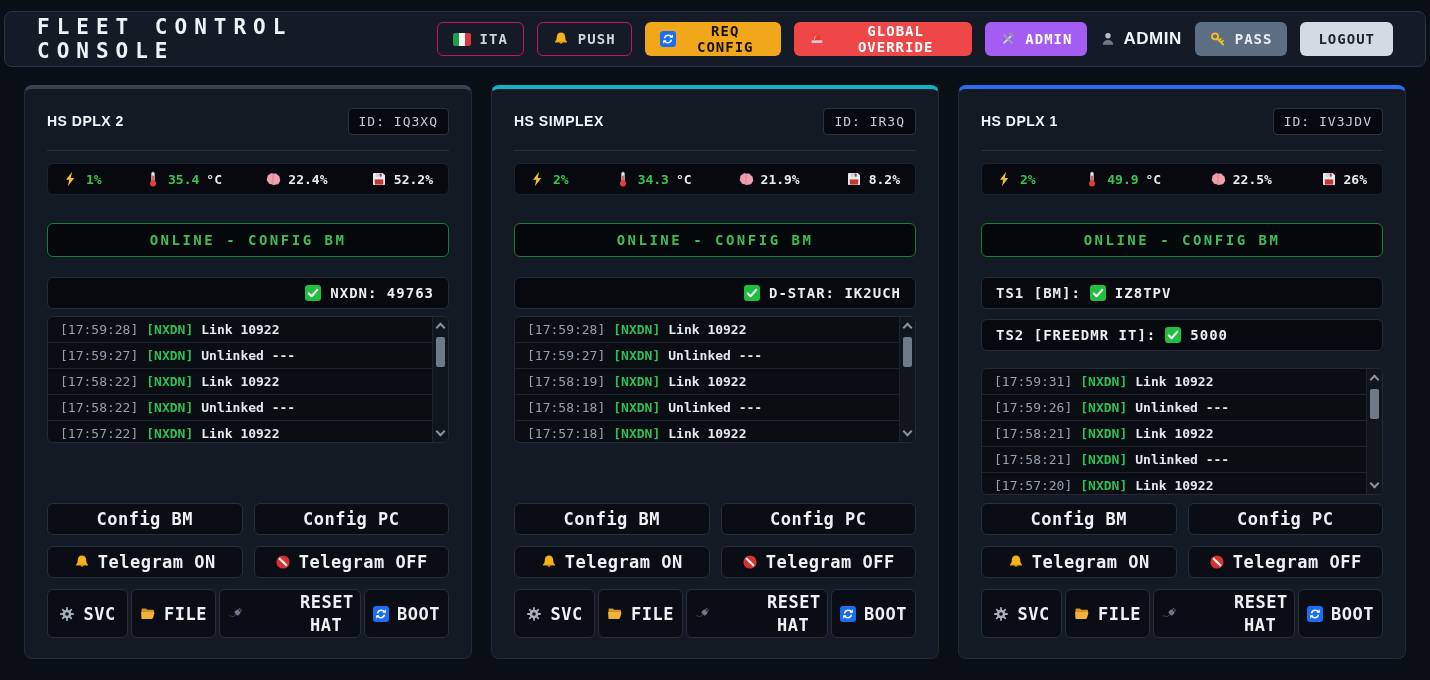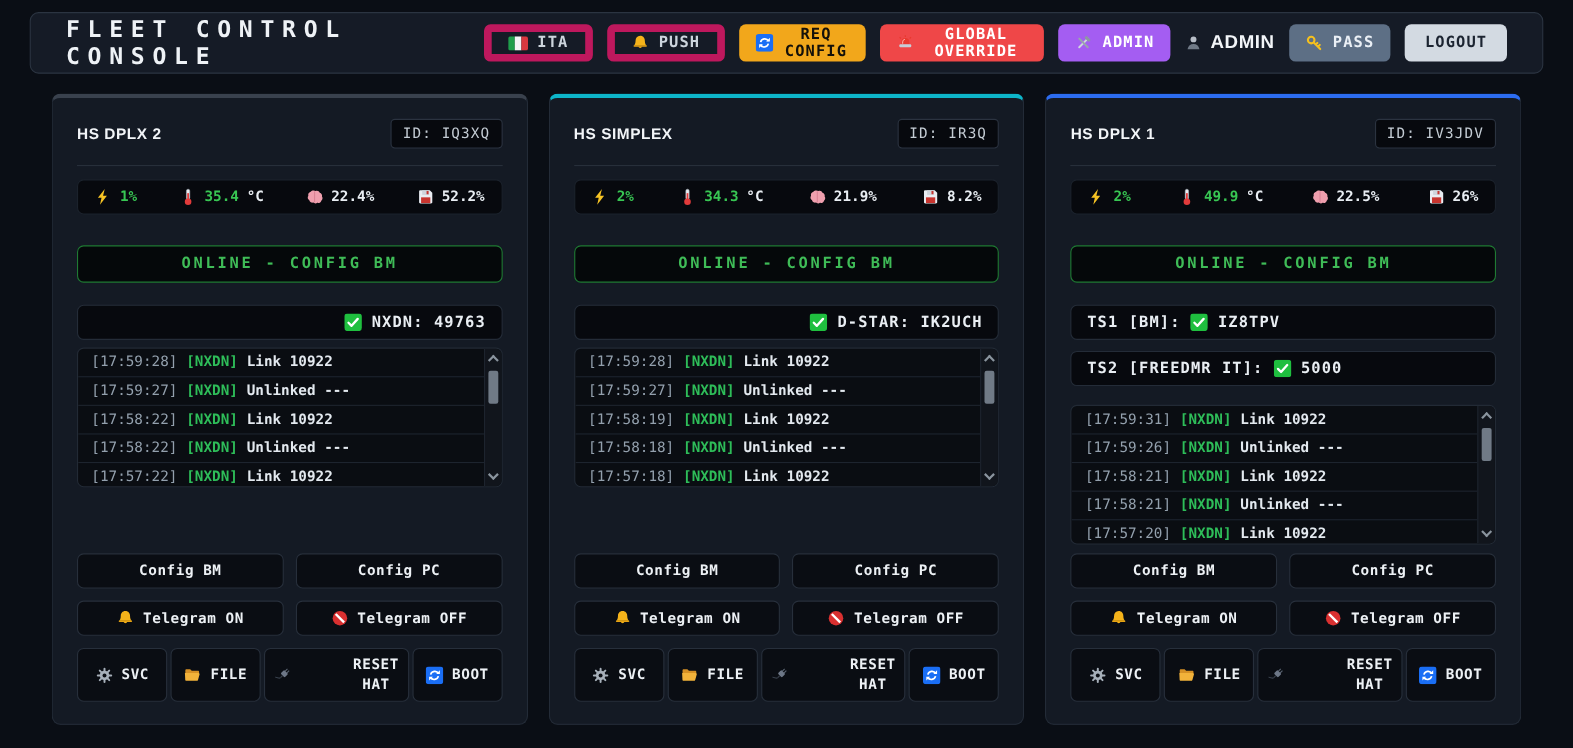--- a/index.html
+++ b/index.html
@@ -2,38 +2,38 @@
 <html><head>
 <meta charset="utf-8">
 <style>
   * { margin:0; padding:0; box-sizing:border-box; }
   html,body { width:1430px; height:680px; }
   body {
     background:#0a0e15;
     font-family:"DejaVu Sans Mono", monospace;
     overflow:hidden;
   }
-  .page { padding:11px 27px 0; }
+  .page { padding:11px 4px 0; }
 
   
   .topbar {
     height:56px; background:#151b26; border:1px solid #2b3441; border-radius:8px;
     display:flex; align-items:center; padding:0 32px 0 32px;
   }
   .app-title {
     font-family:"DejaVu Sans Mono", monospace;
     font-size:21px; font-weight:bold; color:#eef2f6; letter-spacing:7px;
   }
   .tb-actions { margin-left:auto; display:flex; align-items:center; gap:13px; }
   .tb-btn {
     height:34px; border-radius:6px; border:none; cursor:pointer;
     display:flex; align-items:center; gap:9px; padding:0 15px;
     font-family:"DejaVu Sans Mono", monospace; font-size:14px; font-weight:bold; letter-spacing:1px;
   }
-  .tb-outline { background:transparent; border:7px solid #be185d; color:#cdd5dd; }
+  .tb-outline { background:transparent; border:1px solid #be185d; color:#cdd5dd; }
   .tb-req      { background:#f2a71b; color:#14100a; }
   .tb-override { background:#ef4748; color:#ffffff; }
   .tb-admin    { background:#a45df2; color:#ffffff; }
   .tb-pass     { background:#5d6f85; color:#eaeff5; }
   .tb-logout   { background:#d3dae2; color:#1c2431; padding:0 18px; }
   .admin-user {
     display:flex; align-items:center; gap:7px;
     font-family:"Liberation Sans", sans-serif; font-size:17px; font-weight:bold;
     color:#f2f5f8; letter-spacing:0.5px;
   }
@@ -106,21 +106,21 @@
   .chev { width:7px; height:7px; border-left:2px solid #8a949e; border-top:2px solid #8a949e; flex:0 0 auto; }
   .chev-up   { transform:rotate(45deg); margin-top:7px; }
   .chev-down { transform:rotate(225deg); margin-bottom:7px; margin-top:auto; }
   .sb-thumb { width:9px; height:30px; background:#707a86; border-radius:2px; margin-top:6px; flex:0 0 auto; }
 
   .card-btns { margin-top:auto; display:flex; flex-direction:column; gap:11px; }
   .btn-row-2 { display:grid; grid-template-columns:1fr 1fr; gap:11px; }
   .btn-row-4 { display:grid; grid-template-columns:repeat(4,1fr); gap:3px; }
   .cbtn {
     background:#0a0d13; border:1px solid #272f3b; border-radius:6px; cursor:pointer;
-    color:#edf1f5; font-family:"DejaVu Sans Mono", monospace; font-size:13px; font-weight:bold;
+    color:#edf1f5; font-family:"DejaVu Sans Mono", monospace; font-size:17px; font-weight:bold;
     display:flex; align-items:center; justify-content:center; gap:8px; height:32px;
     letter-spacing:0.5px;
   }
   .cbtn-tall { height:49px; padding:0 8px; }
   .cbtn-tall .wrap-label { white-space:normal; text-align:center; line-height:1.35; max-width:52px;margin-left:48px; }
 </style>
 </head>
 <body>
 
 <svg width="0" height="0" style="position:absolute">

